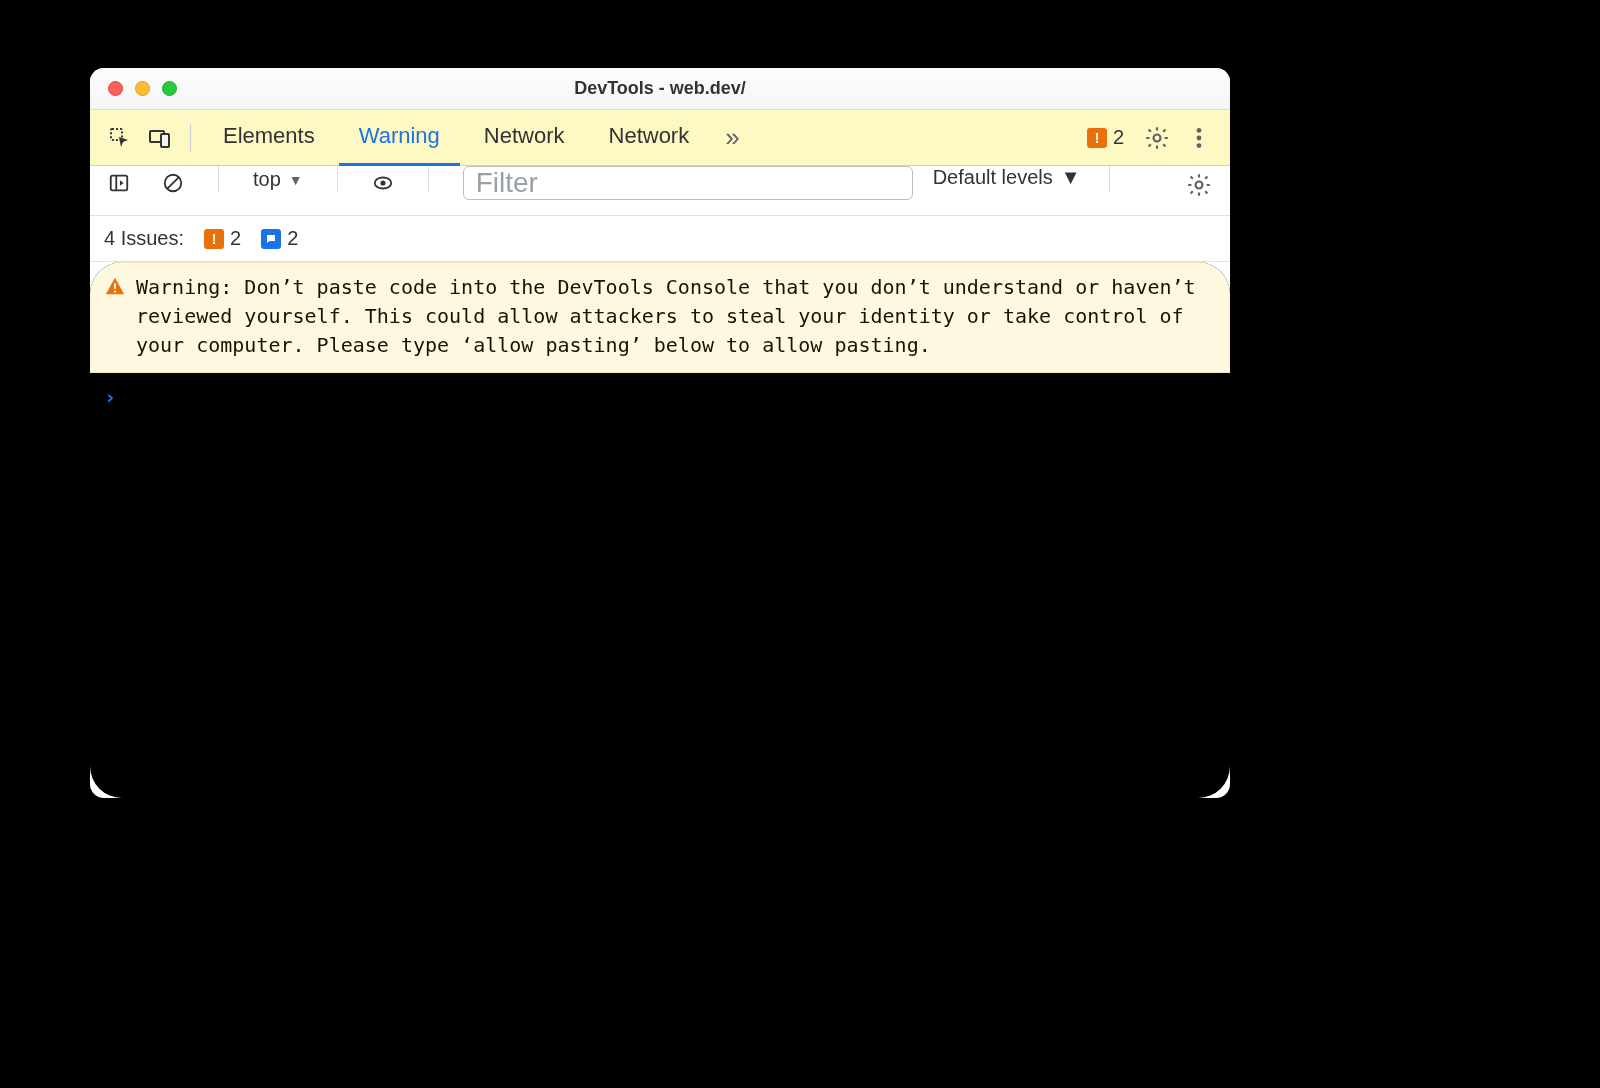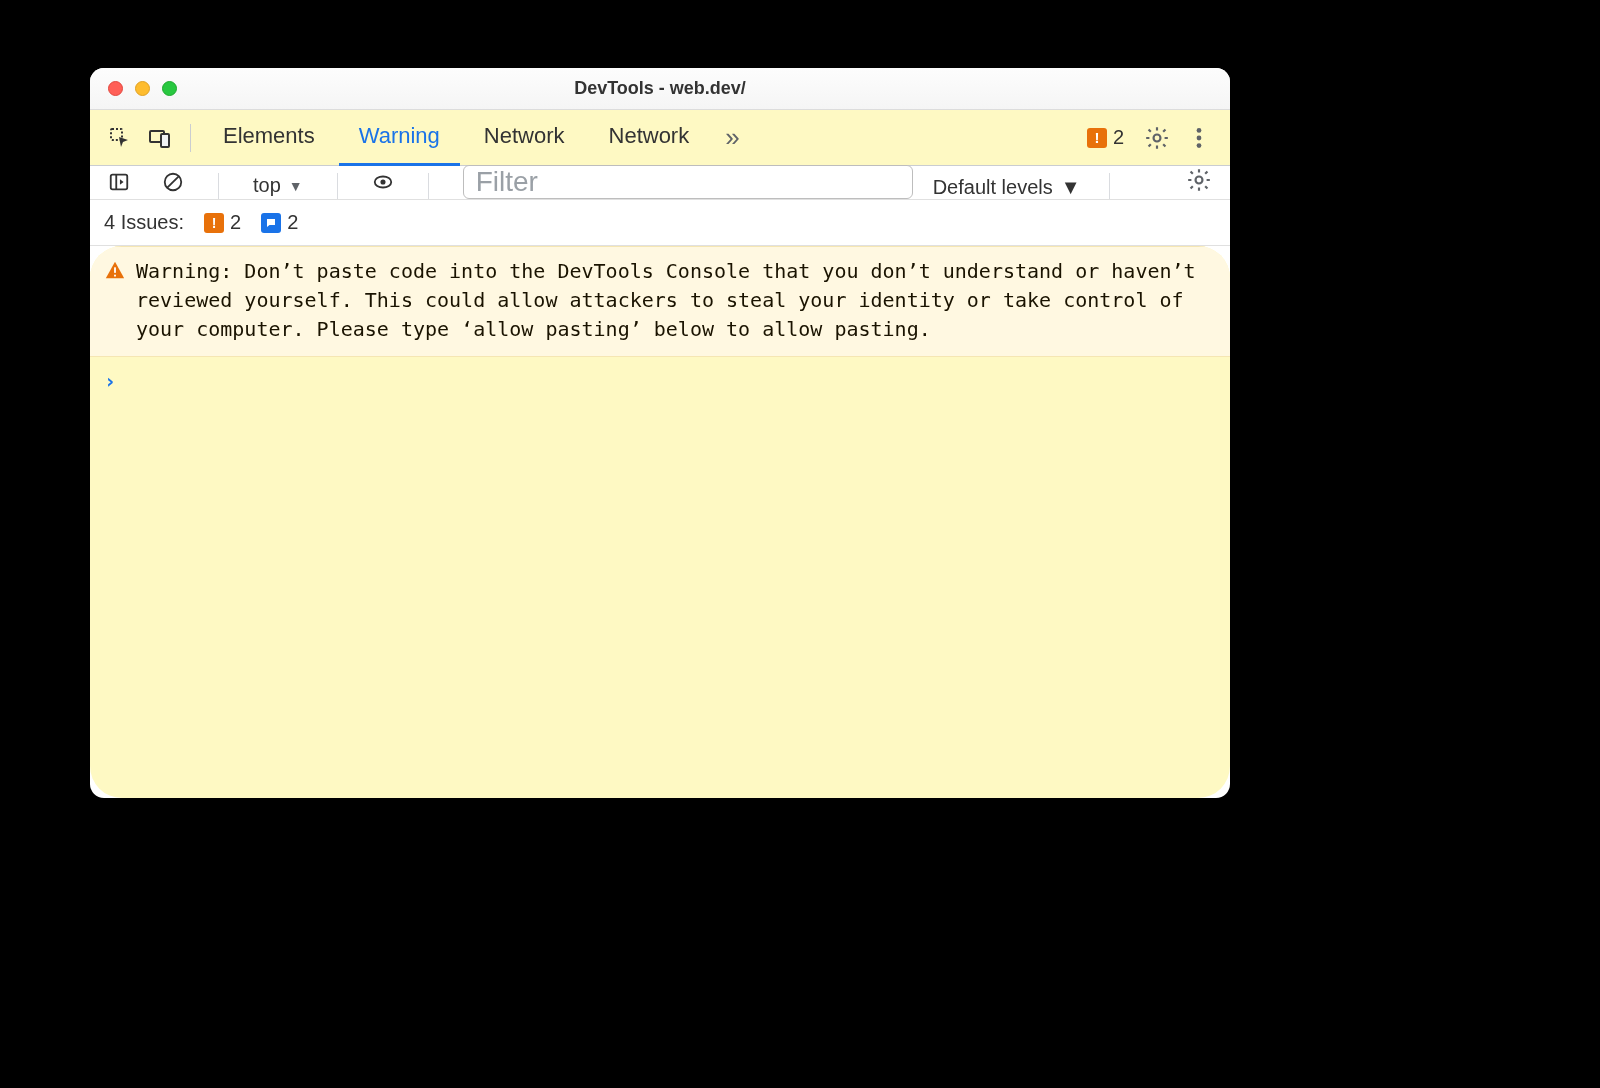--- a/index.html
+++ b/index.html
@@ -95,23 +95,23 @@
     display:flex; align-items:center; justify-content:center;
     color:#fff; font-weight:700; font-size:15px;
   }
   .gear-btn, .kebab-btn {
     width:38px; height:38px; display:flex;align-items:center;justify-content:center;
     color:#5f6368; cursor:pointer;
   }
   .gear-btn svg, .kebab-btn svg { width:26px; height:26px; }
   
   .console-toolbar {
-    height: 34px;
+    height: 50px;
     border-bottom: 1px solid #e0e0e0;
-    display:flex; align-items:flex-end;
+    display:flex; align-items:flex-start;
     padding: 0 12px;
     gap: 20px;
     background:#fff;
   }
   .ct-btn {
     width:34px; height:34px; display:flex;align-items:center;justify-content:center;
     color:#5f6368; cursor:pointer;
   }
   .ct-btn svg { width:22px; height:22px; }
   .ct-divider { width:1px; height:26px; background:#dadce0; margin:0 8px; }
@@ -181,21 +181,21 @@
   .warn-text { white-space: normal; }
   
   .prompt-row {
     padding: 12px 14px;
     display:flex; align-items:center; gap:8px;
     font-family: ui-monospace, Menlo, monospace;
     font-size:20px;
   }
   .prompt-chevron { color:#1a73e8; font-weight:600; }
   
-  .console-body { flex:1; background:#fef9c3; overflow:auto;border-radius:32px; }
+  .console-body { flex:1; background:#000000; overflow:auto;border-radius:32px; }
 </style>
 </head>
 <body>
 
 <div class="window">
 
   <div class="titlebar">
     <div class="traffic">
       <div class="tl red"></div>
       <div class="tl yellow"></div>

